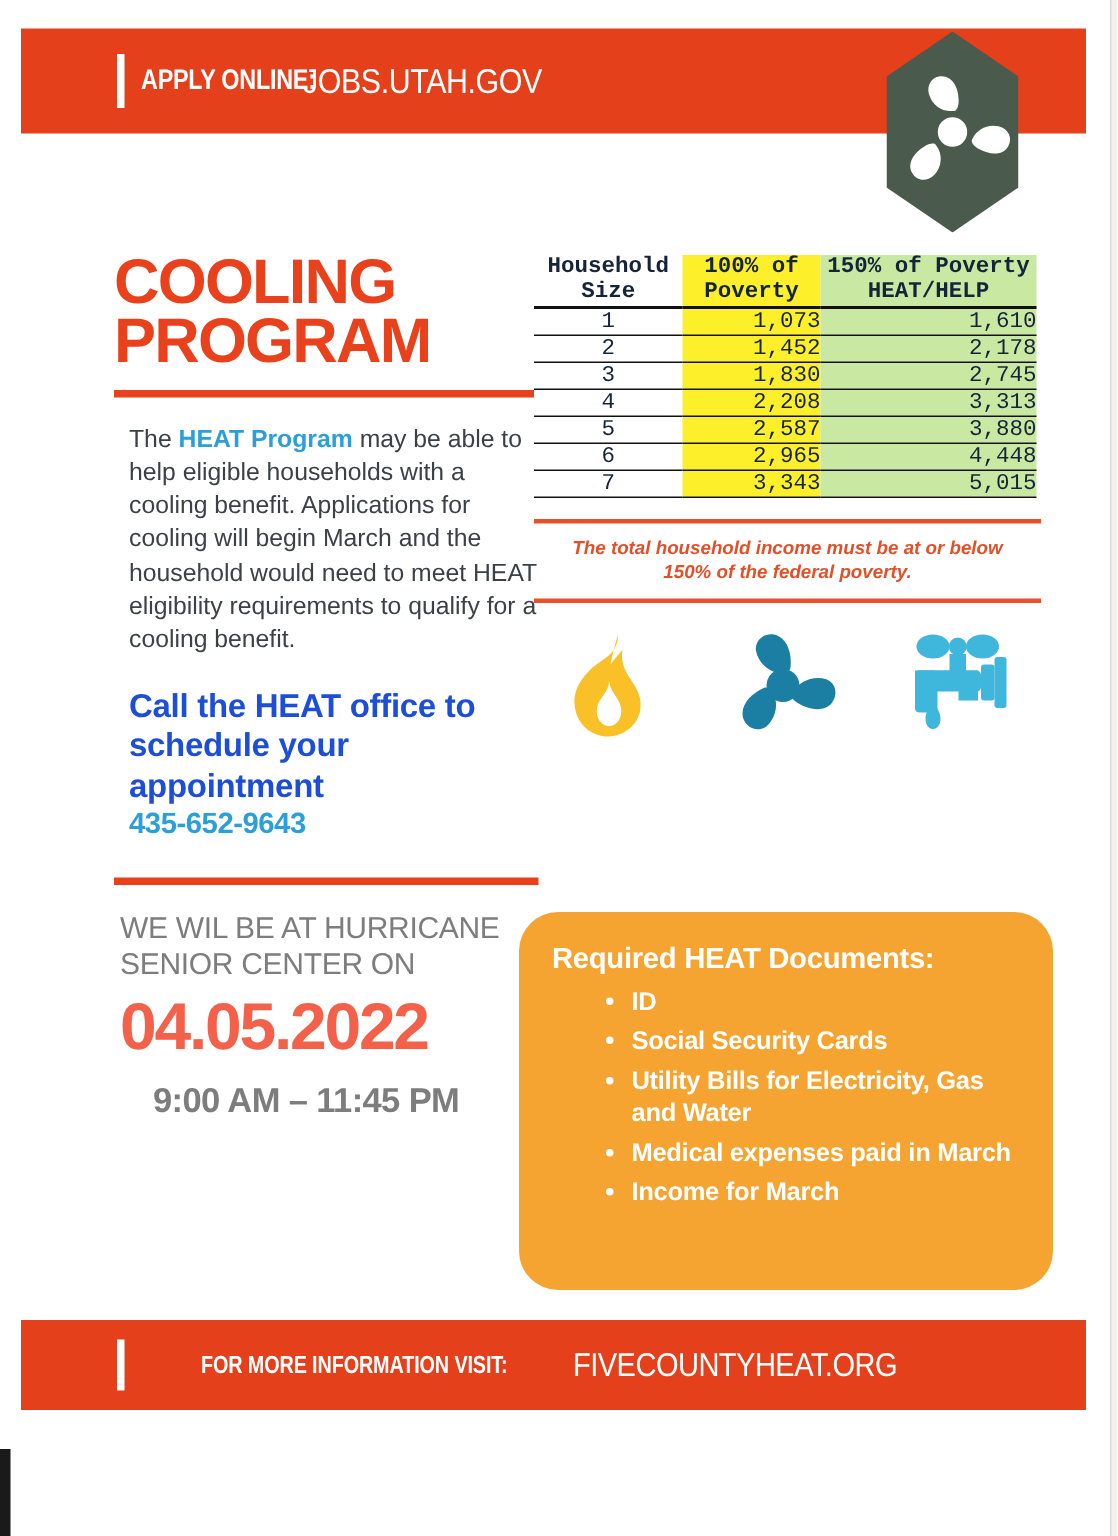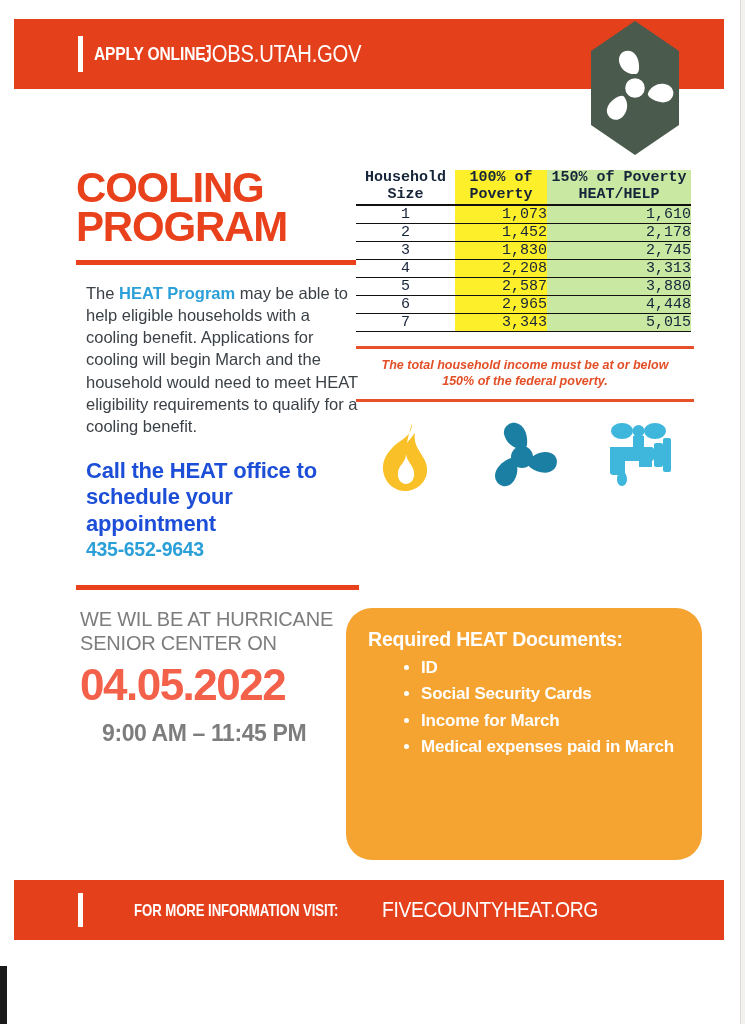--- a/index.html
+++ b/index.html
@@ -534,22 +534,23 @@
       </span>
 
     </div>
   </div>
 
   <div class="docs-box">
     <div class="docs-title">Required HEAT Documents:</div>
     <ul class="docs-list">
       <li><span class="bullet-dot"></span><span>ID</span></li>
       <li><span class="bullet-dot"></span><span>Social Security Cards</span></li>
+      <li><span class="bullet-dot"></span><span>Utility Bills for Electricity, Gas and Water</span></li>
+      <li><span class="bullet-dot"></span><span>Medical expenses paid in March</span></li>
       <li><span class="bullet-dot"></span><span>Income for March</span></li>
-      <li><span class="bullet-dot"></span><span>Medical expenses paid in March</span></li>
     </ul>
   </div>
 
   <div class="footer-banner">
     <div class="footer-inner">
       <div class="footer-tick"></div>
       <span class="footer-label">FOR MORE INFORMATION VISIT:</span>
       <span class="footer-url">FIVECOUNTYHEAT.ORG</span>
     </div>
   </div>

